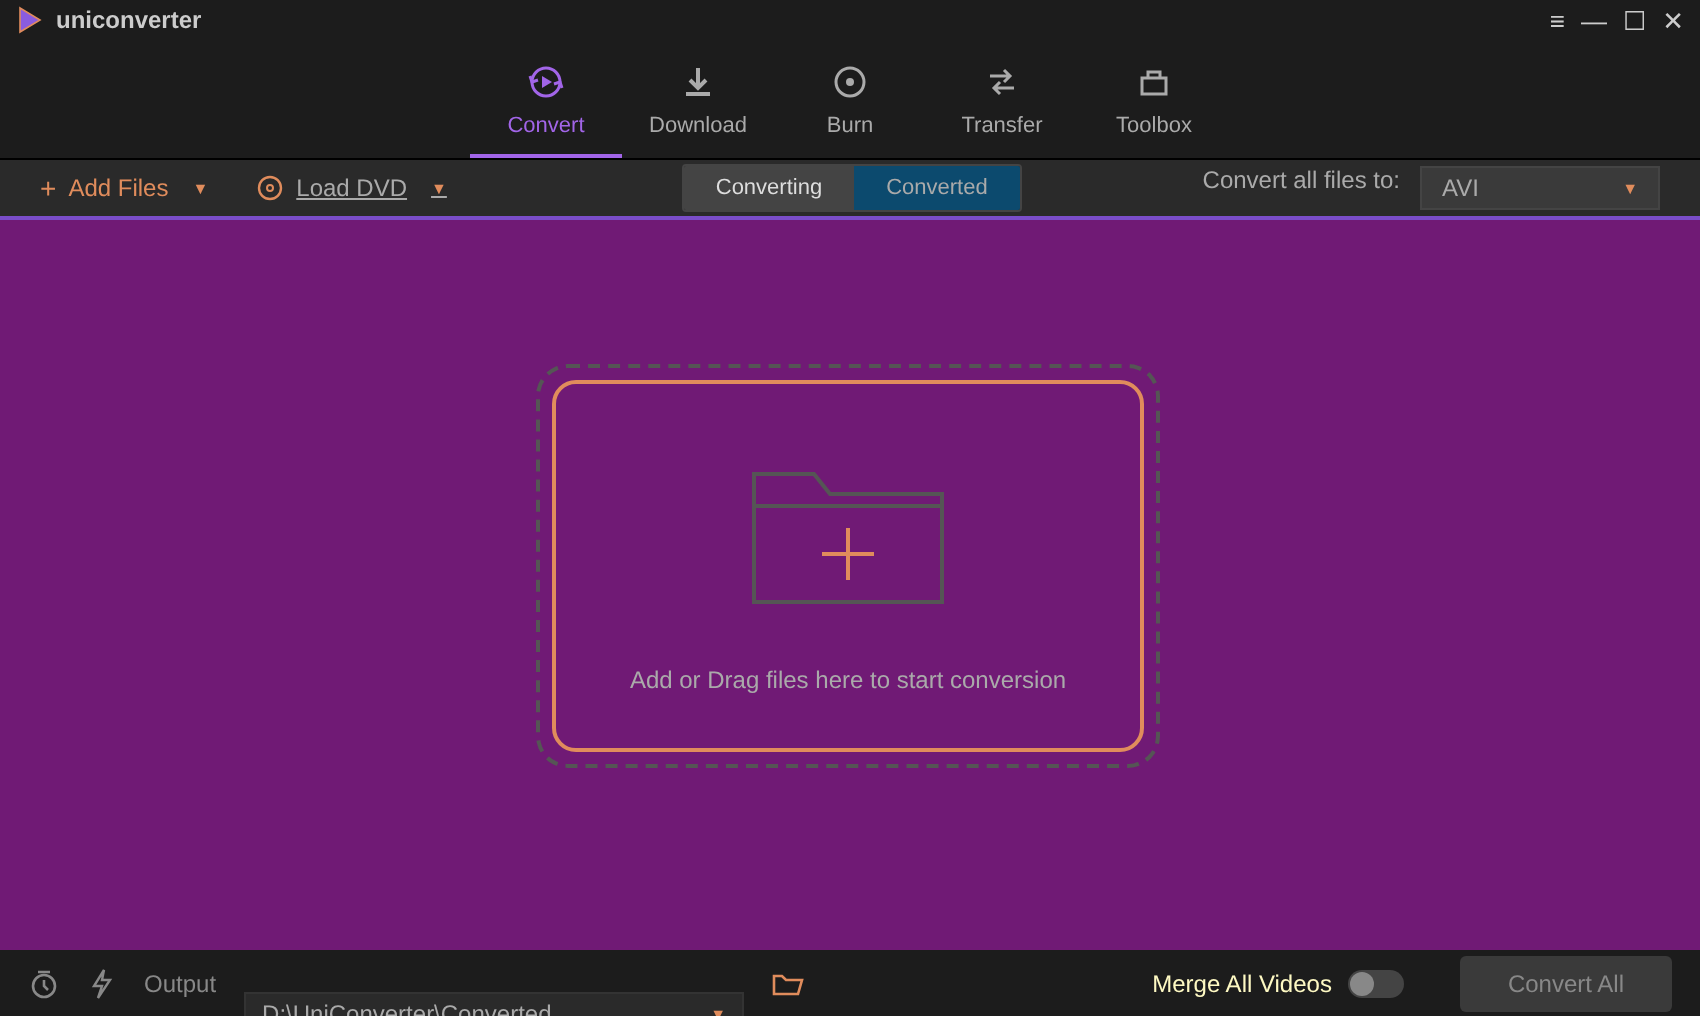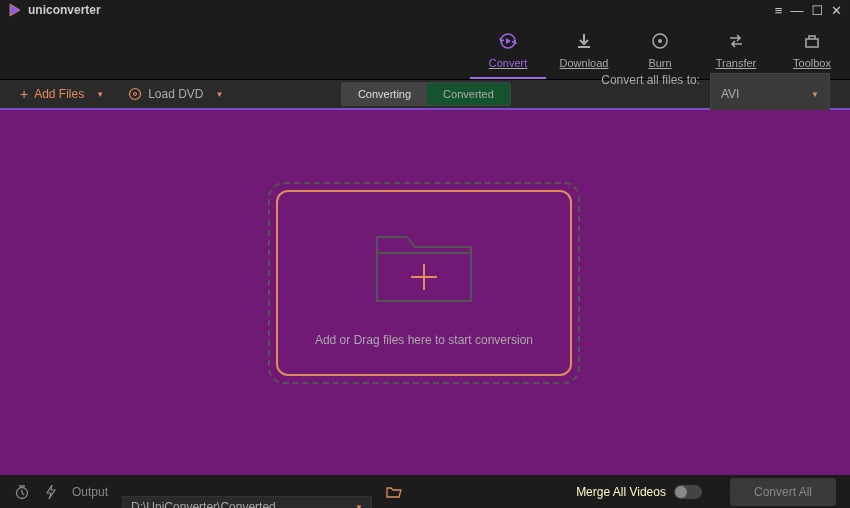--- a/index.html
+++ b/index.html
@@ -5,38 +5,38 @@
 * { margin: 0; padding: 0; box-sizing: border-box; font-family: Arial, sans-serif; }
 body { width: 850px; height: 508px; background: #2a2a2a; overflow: hidden; color: #aaa; font-size: 12px; }
 
 .titlebar { height: 20px; background: #1c1c1c; display: flex; align-items: center; padding: 0 8px; }
 .titlebar .logo { display: flex; align-items: center; gap: 6px; }
 .titlebar .brand { color: #ccc; font-size: 12px; font-weight: bold; }
 .titlebar .spacer { flex: 1; }
 .titlebar .win-controls { display: flex; gap: 8px; color: #ccc; }
 .titlebar .win-controls span { cursor: pointer; font-size: 13px; }
 
-.navbar { height: 60px; background: #1c1c1c; display: flex; justify-content: flex-end; border-bottom: 1px solid #000; text-decoration: underline; }
+.navbar { height: 60px; background: #1c1c1c; display: flex; justify-content: center; border-bottom: 1px solid #000; }
 .nav-item { width: 76px; display: flex; flex-direction: column; align-items: center; justify-content: center; gap: 5px; color: #aaa; cursor: pointer; position: relative; }
 .nav-item.active { color: #a265e8; }
 .nav-item.active::after { content: ''; position: absolute; bottom: 0; left: 0; right: 0; height: 2px; background: #a265e8; }
 .nav-item .icon { height: 22px; display: flex; align-items: center; justify-content: center; }
 .nav-item .label { font-size: 11px; }
 
 .toolbar { height: 30px; background: #2a2a2a; display: flex; align-items: center; padding: 0 20px; border-bottom: 2px solid #7a4dc9; }
 .toolbar .left { display: flex; align-items: center; gap: 24px; }
 .toolbar .btn-add { display: flex; align-items: center; gap: 6px; color: #e08c5c; cursor: pointer; }
-.toolbar .btn-load { display: flex; align-items: center; gap: 6px; color: #aaa; cursor: pointer; }
+.toolbar .btn-load { display: flex; align-items: center; gap: 6px; color: #aaa; cursor: pointer; text-decoration: underline; }
 .toolbar .caret { color: #e08c5c; font-size: 8px; margin-left: 6px; }
 .toolbar .center { flex: 1; display: flex; justify-content: center; }
 .toolbar .tabs { display: flex; border: 1px solid #444; border-radius: 2px; overflow: hidden; margin-left: 27px; }
-.toolbar .tab { padding: 5px 16px; background: #14532d; color: #aaa; cursor: pointer; font-size: 11px; }
+.toolbar .tab { padding: 5px 16px; background: #0c4a6e; color: #aaa; cursor: pointer; font-size: 11px; }
 .toolbar .tab.active { background: #444; color: #ddd; }
 .toolbar .right { display: flex; align-items: flex-start; gap: 10px; }
-.toolbar .select { background: #3a3a3a; border: 1px solid #444; padding: 13px 10px; width: 120px; display: flex; justify-content: space-between; align-items: center; cursor: pointer; }
+.toolbar .select { background: #3a3a3a; border: 1px solid #444; padding: 3px 10px; width: 120px; display: flex; justify-content: space-between; align-items: center; cursor: pointer; }
 .toolbar .select .caret2 { color: #e08c5c; font-size: 8px; }
 
 .main { height: 365px; position: relative; background: #701a75; }
 .dropzone { position: absolute; left: 268px; top: 72px; width: 312px; height: 202px; border: 2px dashed #555; border-radius: 16px; }
 .dropzone .inner { position: absolute; inset: 6px; border: 2px solid #e08c5c; border-radius: 12px; display: flex; flex-direction: column; align-items: center; justify-content: center; gap: 24px; }
 .folder { width: 110px; height: 90px; position: relative; }
 .folder svg { width: 100%; height: 100%; }
 .drop-text { color: #aaa; font-size: 12px; }
 
 .footer { height: 33px; background: #1c1c1c; display: flex; align-items: center; padding: 0 14px; gap: 14px; }

